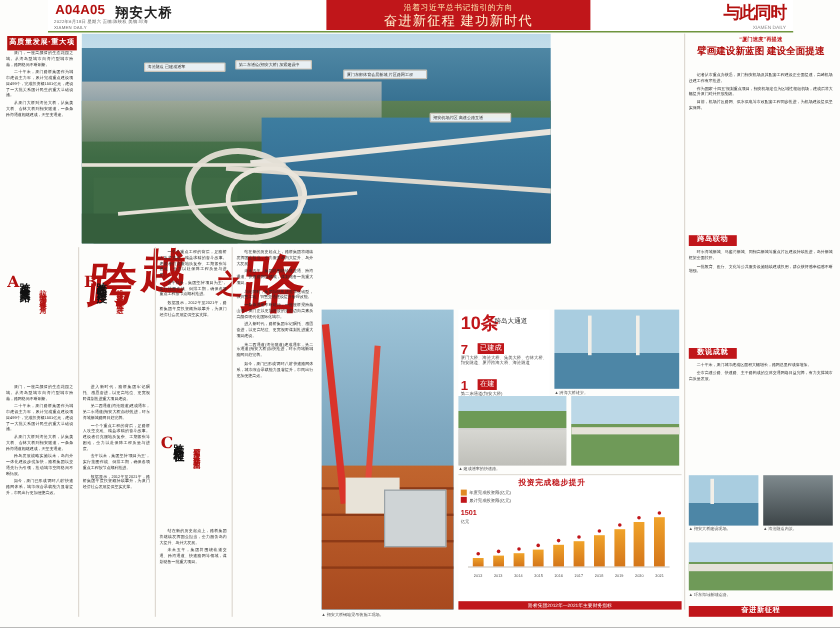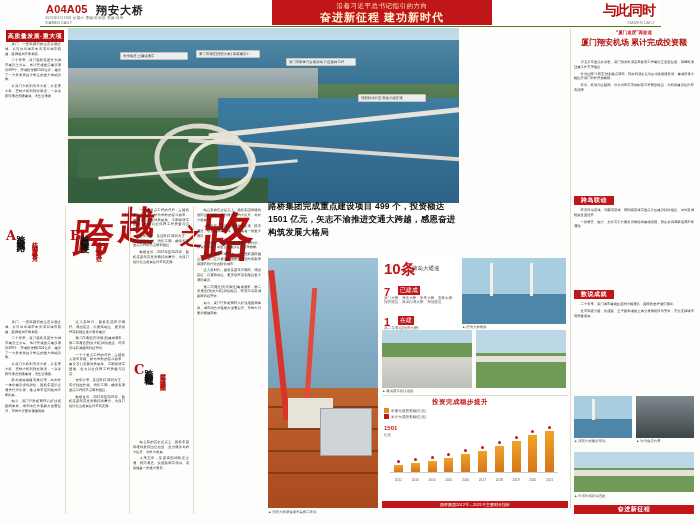--- a/index.html
+++ b/index.html
@@ -7,21 +7,21 @@
   .page{position:relative;width:700px;height:523px;background:#fdfdfb;overflow:hidden;}
 
   
   .masthead{position:absolute;left:0;top:0;width:621px;height:26px;background:#fff;border-bottom:1px solid #4d7c0f;margin-left:40px;}
   .mh-code{position:absolute;left:6px;top:3px;font-size:11px;font-weight:bold;color:#b3100f;letter-spacing:.2px;}
   .mh-sec{position:absolute;left:56px;top:3px;font-size:11px;font-weight:bold;color:#222;letter-spacing:1px;}
   .mh-meta{position:absolute;left:5px;top:16px;font-size:3.6px;color:#666;letter-spacing:.2px;}
   .mh-meta2{position:absolute;left:5px;top:21px;font-size:3.6px;color:#666;letter-spacing:.2px;}
   .mh-banner{position:absolute;left:232px;top:0px;width:220px;height:25px;background:#c0161a;}
   .mh-banner .l1{position:absolute;left:0;top:2px;width:220px;text-align:center;font-size:6.5px;color:#ffe9b0;letter-spacing:.5px;}
-  .mh-banner .l2{position:absolute;left:0;top:10px;width:220px;text-align:center;font-size:11px;font-weight:bold;color:#fff4cf;letter-spacing:1px;}
+  .mh-banner .l2{position:absolute;left:0;top:10px;width:220px;text-align:center;font-size:11px;font-weight:normal;color:#fff4cf;letter-spacing:1px;}
   .mh-logo{position:absolute;right:6px;top:2px;font-size:14px;font-weight:bold;color:#b3100f;letter-spacing:-1px;}
   .mh-logo .sub{font-size:4px;color:#888;font-weight:normal;display:block;text-align:right;letter-spacing:0;}
 
   
   .vrule{position:absolute;width:1px;background:#ded9d2;}
 
   
   .txt{position:absolute;overflow:hidden;color:#2c2c2c;text-align:justify;}
   .txt p{margin:0 0 2px 0;text-indent:2em;}
 
@@ -149,21 +149,20 @@
     <div class="callout" style="left:290px;top:66px;width:62px;">翔安机场片区 高速公路互通</div>
   </div>
 
   <div class="bigtitle">
     <span class="zi t1">跨</span>
     <span class="zi t2">越</span>
     <span class="zi" style="left:108px;top:22px;font-size:22px;">之</span>
     <span class="zi t3" style="left:130px;top:2px;">路</span>
   </div>
 
-  <div class="deck">路桥集团完成重点建设项目 499 个，投资额达 1501 亿元，矢志不渝推进交通大跨越，感恩奋进构筑发展大格局</div>
 
   <div class="abc" style="left:6px;top:228px;">A</div>
   <div class="vtitle" style="left:14px;top:228px;height:86px;">跨岛发展路</div>
   <div class="vtitle red" style="left:30px;top:236px;height:70px;font-size:6px;">拉响城市建设号角</div>
   <div class="txt tiny" style="left:5px;top:320px;width:56px;height:190px;">
     <p>厦门，一座高颜值的生态花园之城。从海岛型城市向海湾型城市跨越，路网格局不断刷新。</p>
     <p>二十年来，厦门路桥集团作为城市建设主力军，累计完成重点建设项目499个，完成投资额1501亿元，建设了一大批关系国计民生的重大基础设施。</p>
     <p>从厦门大桥到海沧大桥，从集美大桥、杏林大桥到翔安隧道，一条条跨海通道相继建成，天堑变通途。</p>
     <p>跨岛发展战略实施以来，岛内外一体化建设步伐加快，路桥集团以交通先行为引领，推动城市空间格局不断拓展。</p>
     <p>如今，厦门已形成'两环八射'快速路网体系，城市综合承载能力显著提升，市民出行更加便捷高效。</p>
@@ -303,21 +302,21 @@
         <div class="bar" style="left: 155.1px; height: 41.0667px;"></div>
         <div class="linedot" style="left: 158.1px; bottom: 55.0667px;"></div>
         <div class="barlbl" style="left: 153.1px;">2021</div>
       </div>
     <div class="foot">路桥集团2012年—2021年主要财务指标</div>
   </div>
 
   <div class="vrule" style="left:570px;top:28px;height:480px;"></div>
 
   <div class="rh" style="left:574px;top:30px;width:120px;font-size:4.5px;color:#c0161a;">“厦门速度”再提速</div>
-  <div class="rh" style="left:574px;top:38px;width:120px;font-size:8px;line-height:1.3;">厦门翔安机场 累计完成投资额</div>
+  <div class="rh" style="left:574px;top:38px;width:120px;font-size:8px;line-height:1.3;">擘画建设新蓝图 建设全面提速</div>
   <div class="txt tiny" style="left:574px;top:60px;width:120px;height:130px;">
     <p>记者从市重点办获悉，厦门翔安机场及其配套工程建设正全面提速，高崎机场迁建工作有序推进。</p>
     <p>作为国家'十四五'规划重点项目，翔安机场定位为区域性枢纽机场，建成后将大幅提升厦门对外开放能级。</p>
     <p>目前，机场片区路网、供水供电等市政配套工程同步推进，为机场建设提供坚实保障。</p>
   </div>
 
   <div class="secbar" style="left:574px;top:196px;width:40px;height:9px;line-height:9px;">跨岛联动</div>
   <div class="txt tiny" style="left:574px;top:208px;width:120px;height:78px;">
     <p>环东海域新城、马銮湾新城、同翔高新城等重点片区建设持续推进，岛外新城框架全面拉开。</p>
     <p>一批教育、医疗、文化等公共服务设施陆续建成投用，群众获得感幸福感不断增强。</p>

